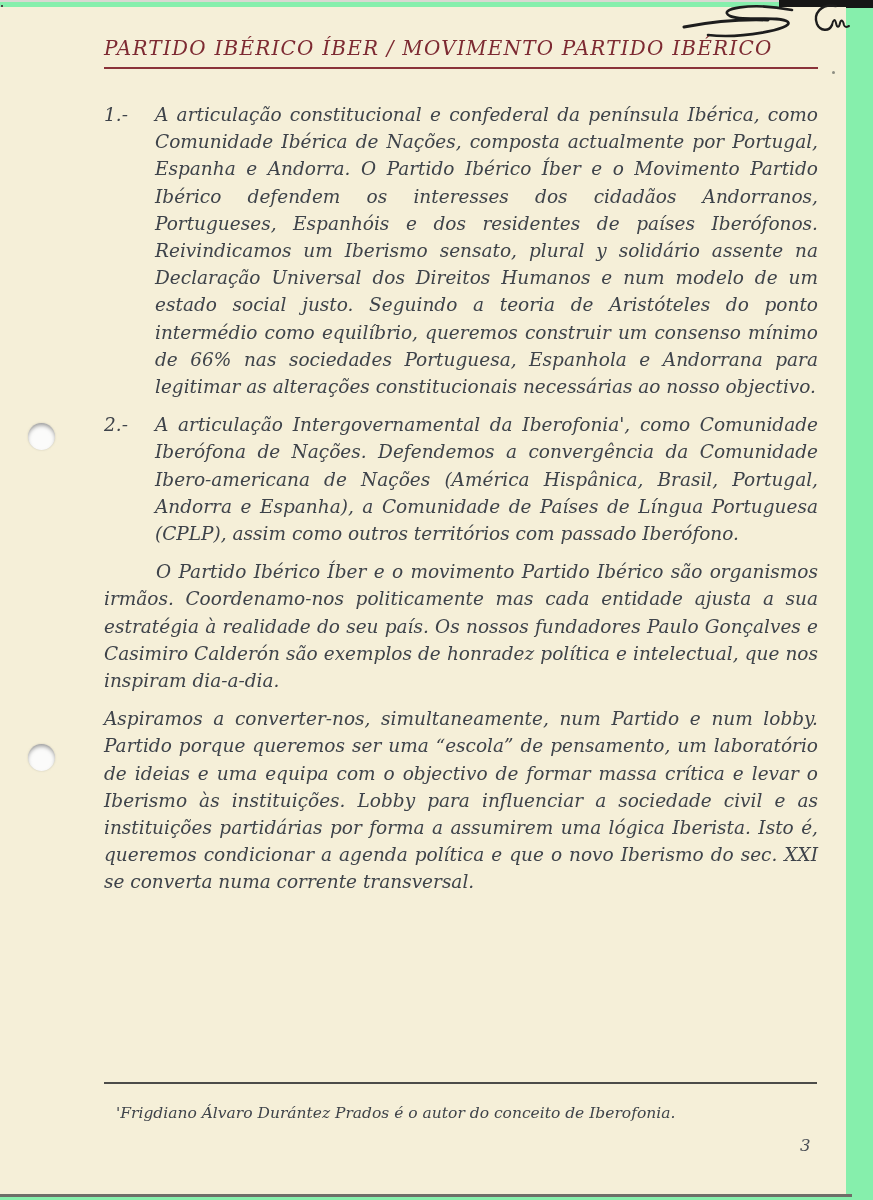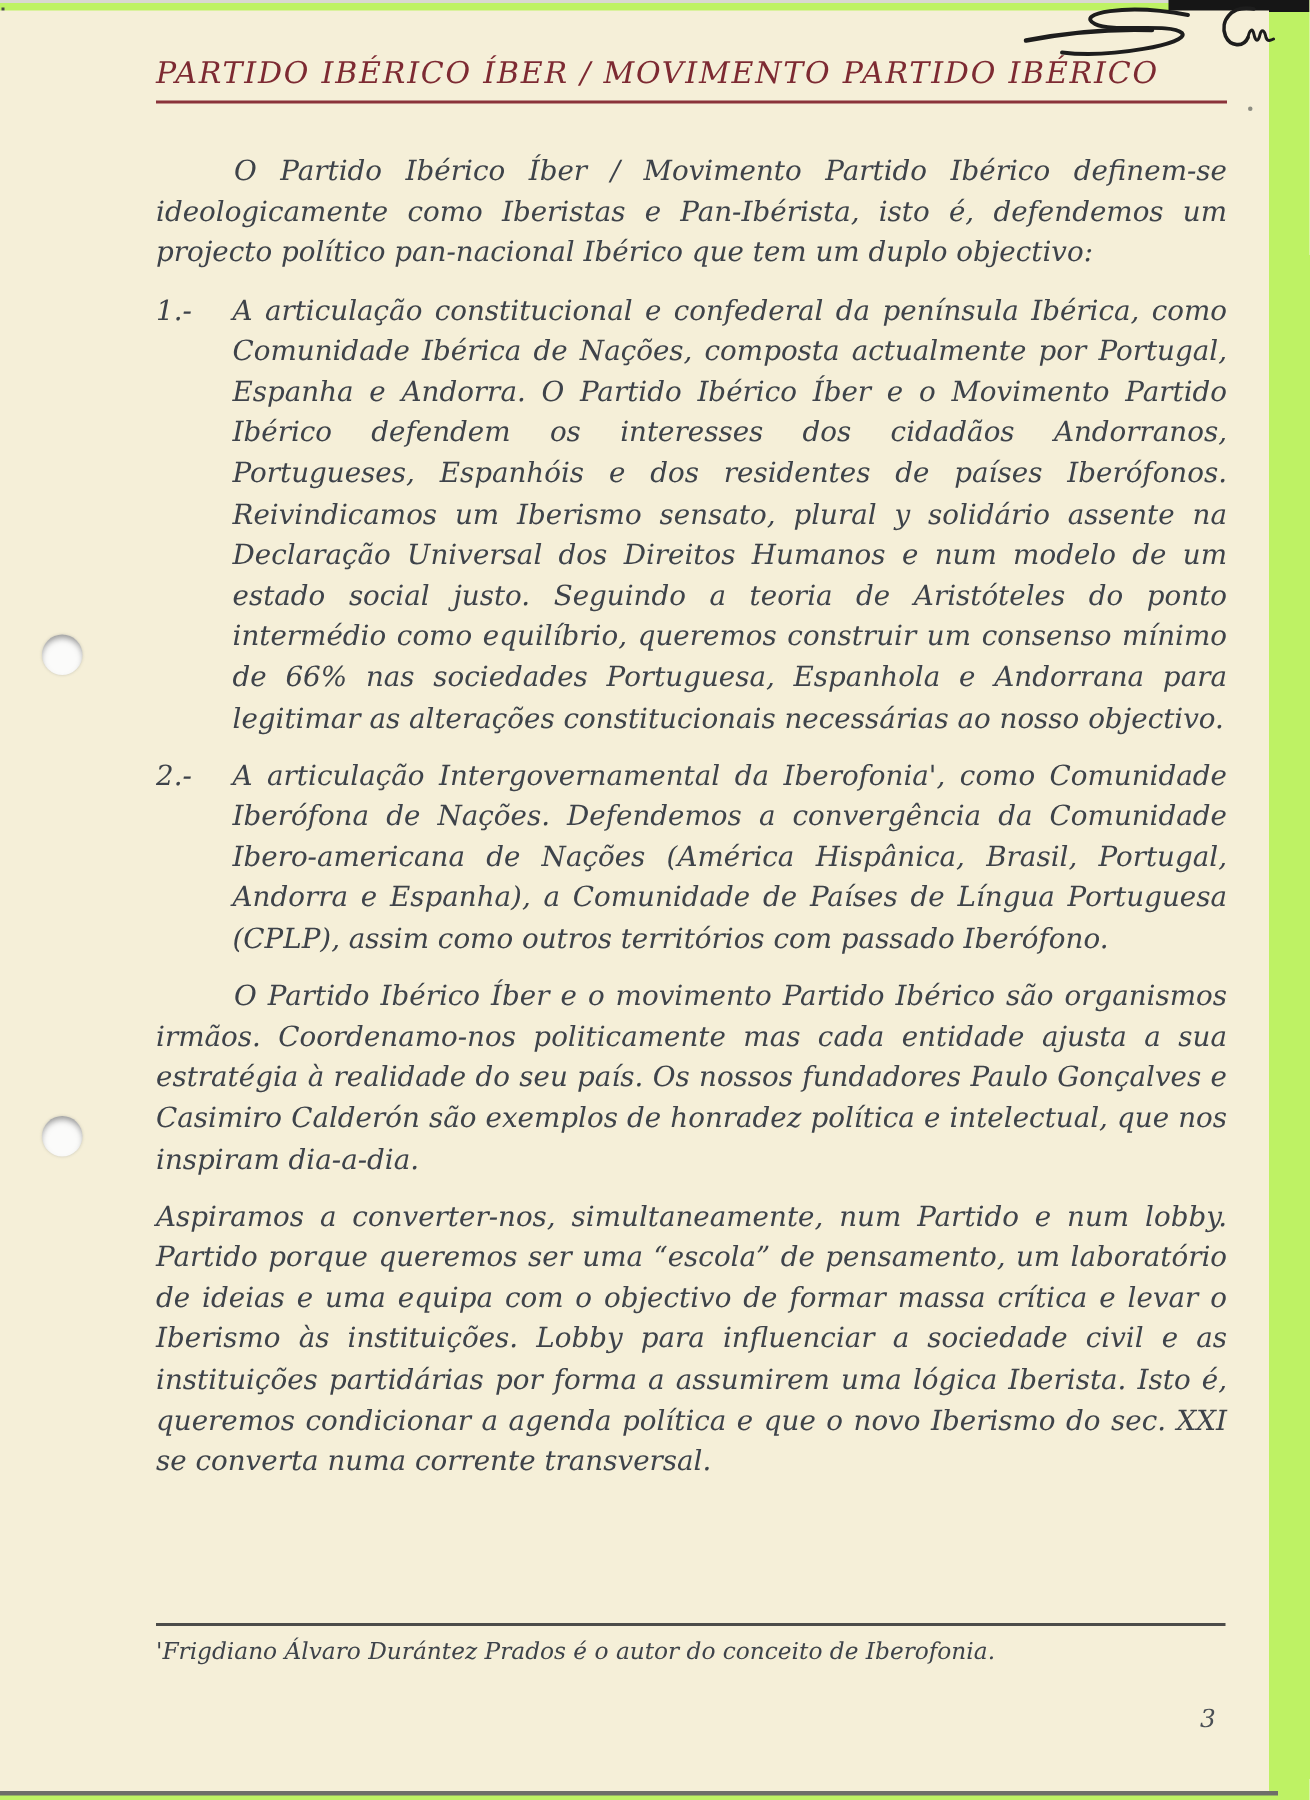--- a/index.html
+++ b/index.html
@@ -2,21 +2,21 @@
 <html><head>
 <meta charset="utf-8">
 <style>
   html,body { margin:0; padding:0; }
   body {
     width:873px; height:1200px;
     background:#f9f9f7;
     font-family:"DejaVu Serif", serif;
     overflow:hidden;
   }
-  .scan-root { position:relative; width:873px; height:1200px; background:#bef264; overflow:hidden; }
+  .scan-root { position:relative; width:873px; height:1200px; background:#86efac; overflow:hidden; }
 
   
   .edge-top-hairline { position:absolute; left:0; top:0; width:782px; height:2px; background:#d9d8d2; }
   .dark-corner { position:absolute; left:779px; top:0; width:94px; height:8px; background:#161616; }
   .left-edge-tick { position:absolute; left:1px; top:5px; width:2px; height:27px; background:#4a4a46; }
   .edge-bottom { position:absolute; left:0; top:1194px; width:852px; height:3px; background:#6e6e68; }
 
   
   .paper {
     position:absolute; left:0; top:7px; width:846px; height:1187px;
@@ -43,21 +43,21 @@
   .list-item { display:flex; margin:0 0 11px 0; }
   .num { width:51px; flex:none; }
   .item-text { flex:1; text-align:justify; }
 
   
   .footnote-rule { position:absolute; left:104px; top:1082px; width:713px; height:0; border-top:2px solid #4c4c49; }
   .footnote {
     position:absolute; left:104px; top:1090px; width:713px;
     font-style:italic; font-size:15.5px; line-height:23px; color:#3e434a;
   }
-  .footnote div { margin:0; }
+  .footnote div { margin:12px; }
 
   .page-num {
     position:absolute; left:800px; top:1136px;
     font-style:italic; font-size:16.5px; color:#4a4f55;
   }
 
   
   .hole {
     position:absolute; width:27px; height:27px; border-radius:50%;
     background:#fbfbfa;
@@ -88,21 +88,20 @@
   </svg>
   <svg class="sig2" viewBox="0 0 46 36">
     <path d="M 30 5 C 15 2, 7 13, 11 23 C 14 30, 23 31, 26 24" stroke-width="2.4"></path>
     <path d="M 26 24 C 27 19, 29 17, 30 22 C 31 27, 33 27, 34 22 C 35 18, 37 19, 38 24 C 39 27, 41 26, 43 25" stroke-width="2"></path>
   </svg>
 
   <div class="title">PARTIDO IBÉRICO ÍBER / MOVIMENTO PARTIDO IBÉRICO</div>
   <div class="speck"></div>
 
   <div class="content">
-    <p class="indent">O Partido Ibérico Íber / Movimento Partido Ibérico definem-se ideologicamente como Iberistas e Pan-Ibérista, isto é, defendemos um projecto político pan-nacional Ibérico que tem um duplo objectivo:</p>
 
     <div class="list-item">
       <div class="num">1.-</div>
       <div class="item-text">A articulação constitucional e confederal da península Ibérica, como Comunidade Ibérica de Nações, composta actualmente por Portugal, Espanha e Andorra. O Partido Ibérico Íber e o Movimento Partido Ibérico defendem os interesses dos cidadãos Andorranos, Portugueses, Espanhóis e dos residentes de países Iberófonos. Reivindicamos um Iberismo sensato, plural y solidário assente na Declaração Universal dos Direitos Humanos e num modelo de um estado social justo. Seguindo a teoria de Aristóteles do ponto intermédio como equilíbrio, queremos construir um consenso mínimo de 66% nas sociedades Portuguesa, Espanhola e Andorrana para legitimar as alterações constitucionais necessárias ao nosso objectivo.</div>
     </div>
 
     <div class="list-item">
       <div class="num">2.-</div>
       <div class="item-text">A articulação Intergovernamental da Iberofonia', como Comunidade Iberófona de Nações. Defendemos a convergência da Comunidade Ibero-americana de Nações (América Hispânica, Brasil, Portugal, Andorra e Espanha), a Comunidade de Países de Língua Portuguesa (CPLP), assim como outros territórios com passado Iberófono.</div>
     </div>

